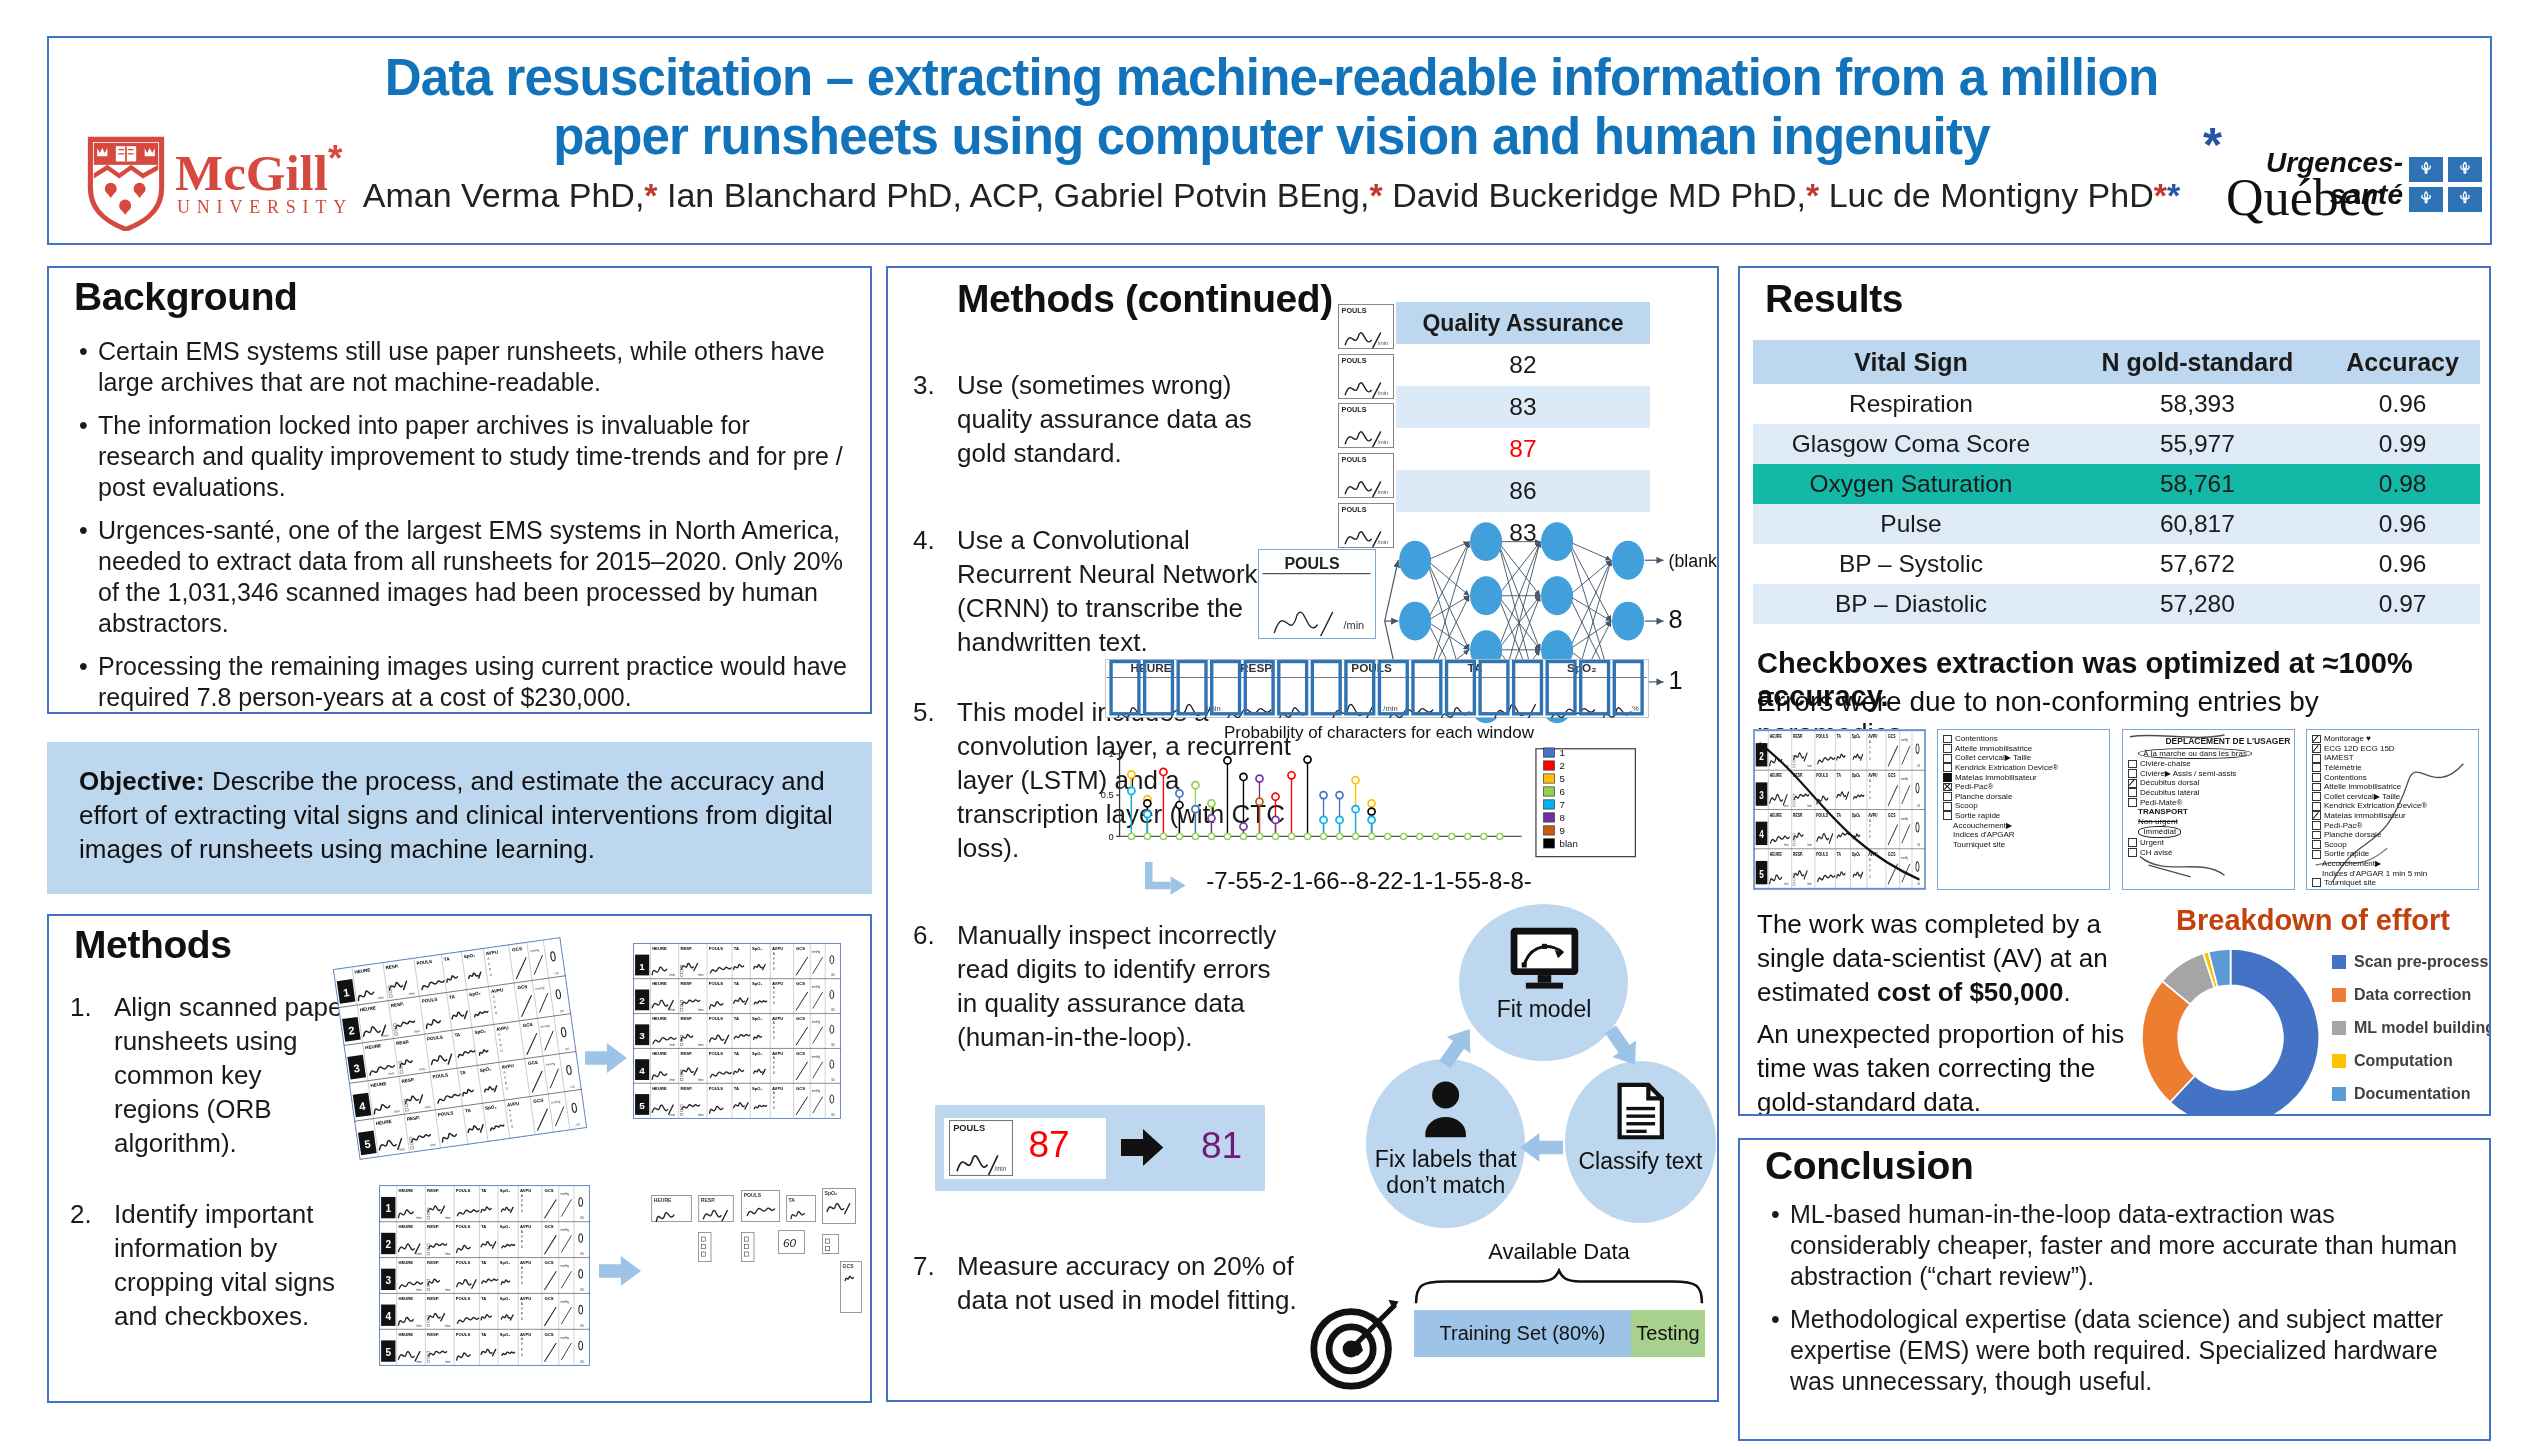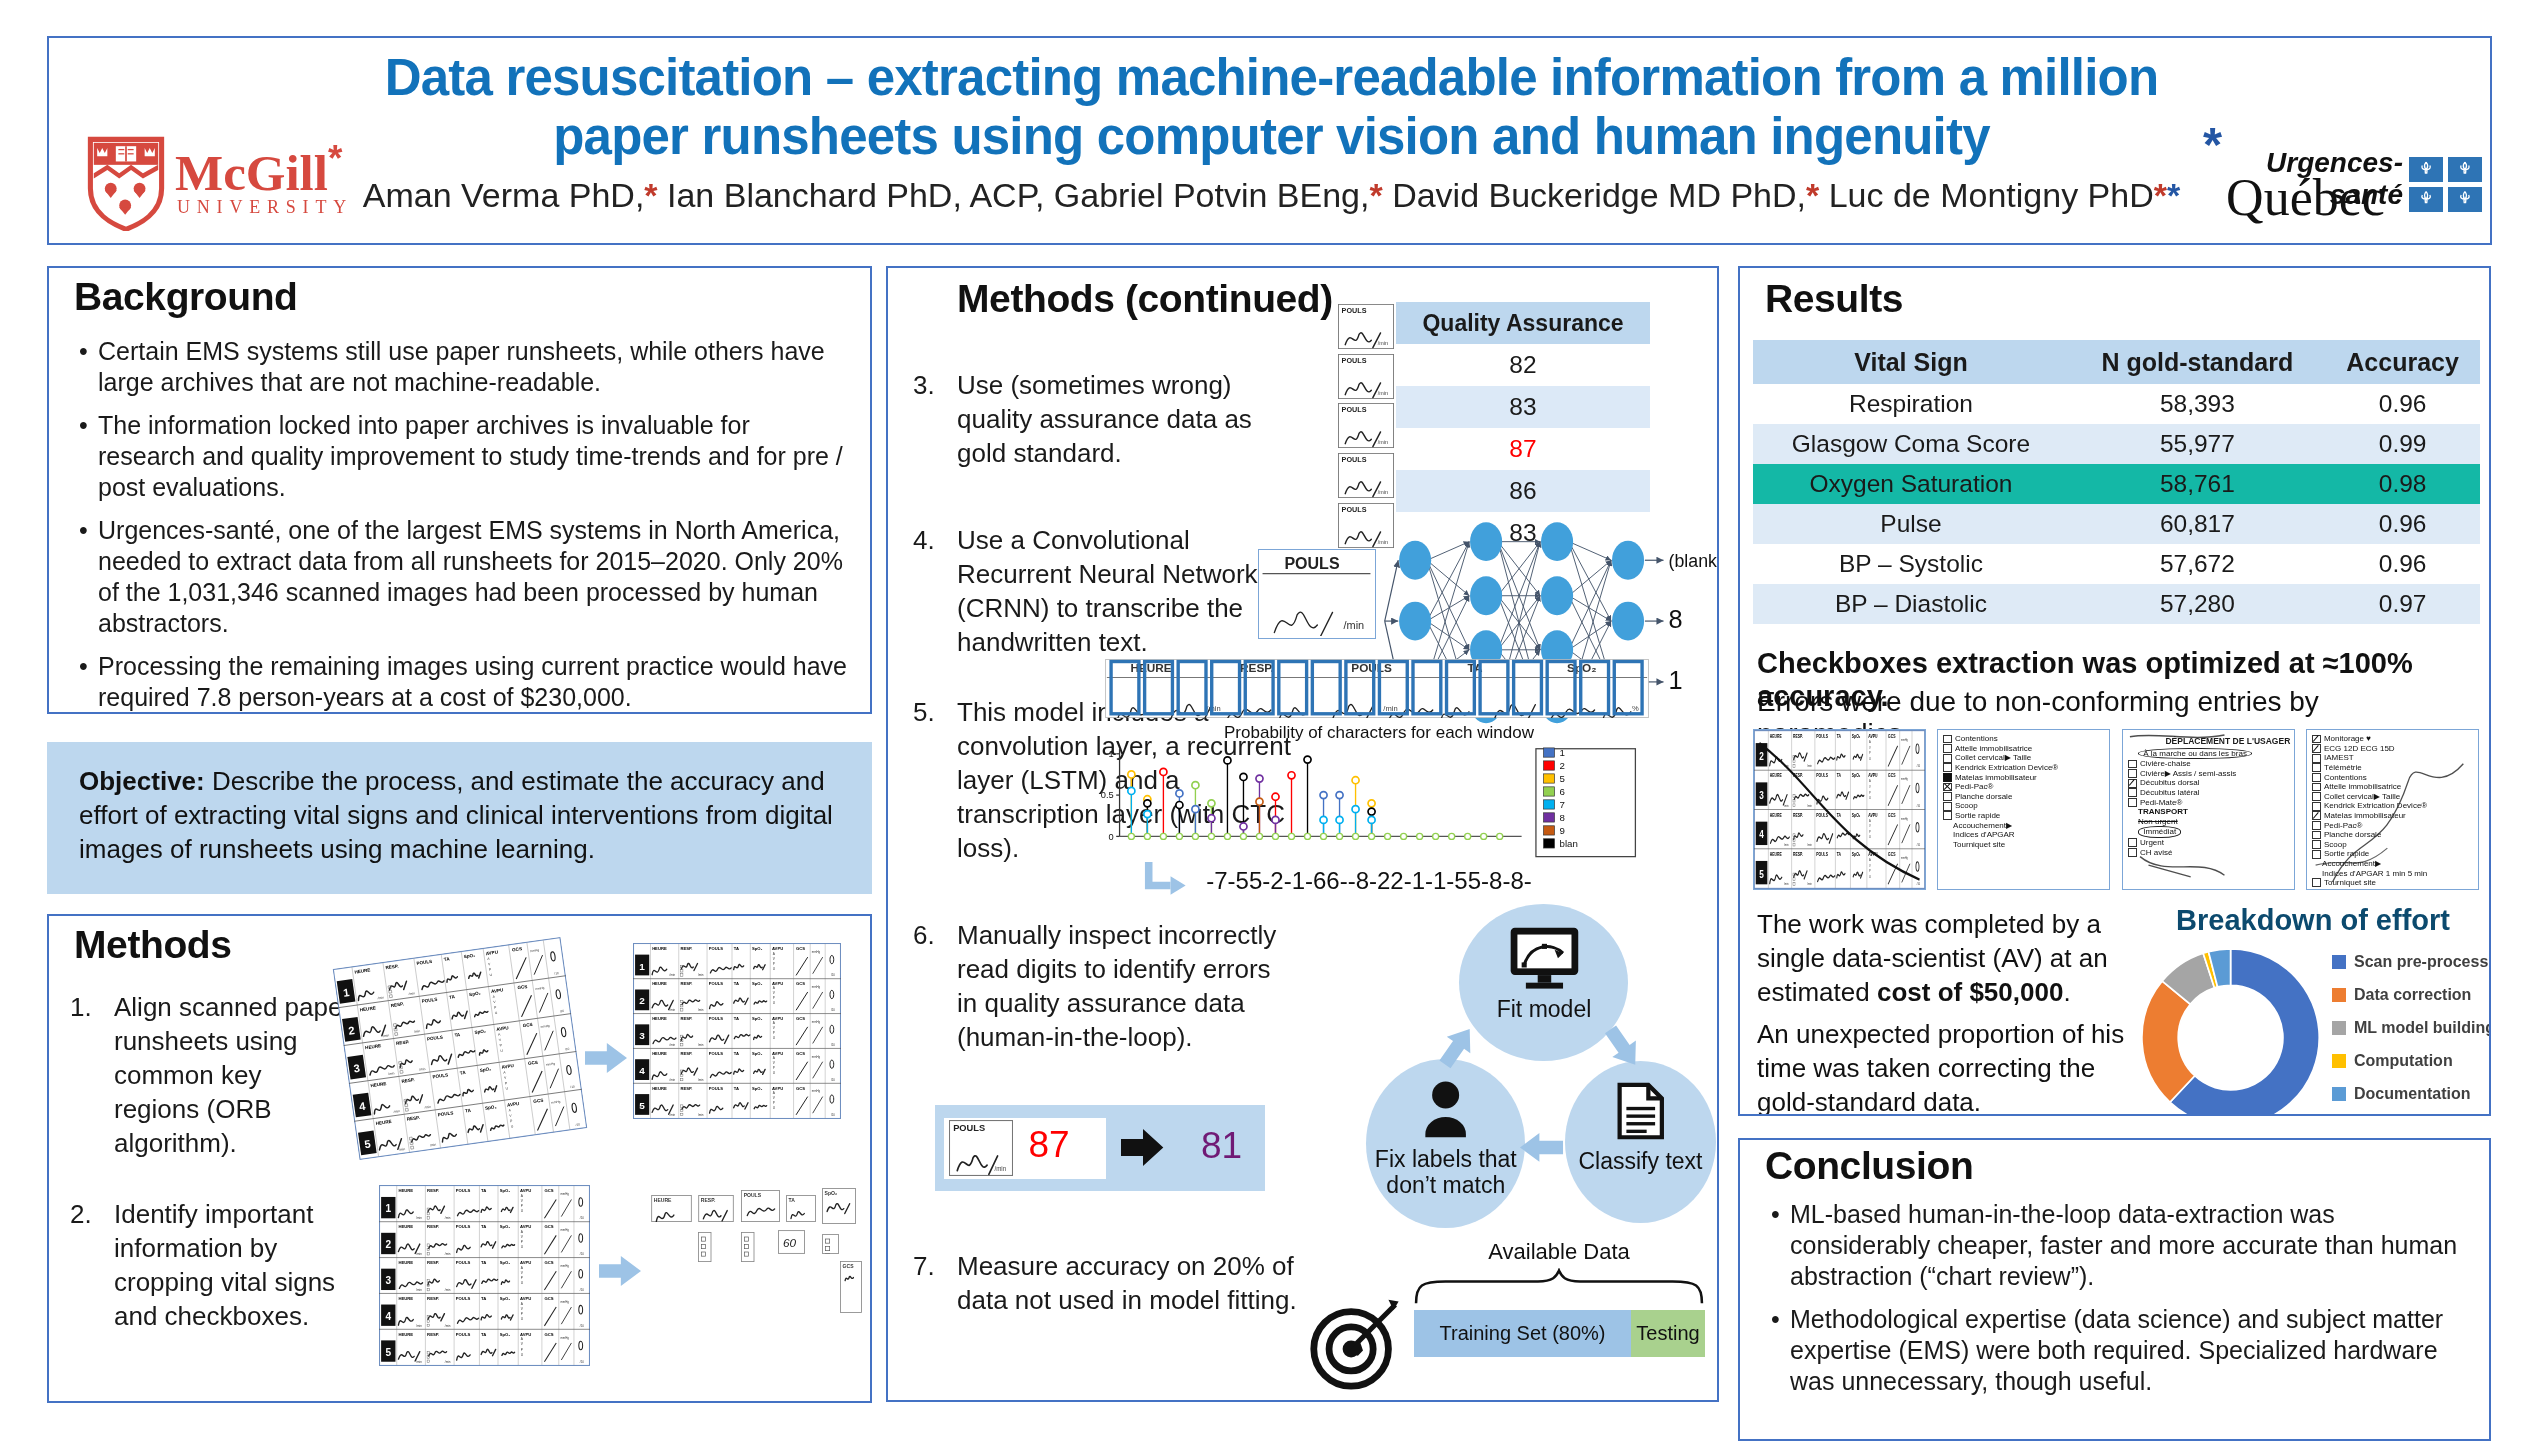--- a/index.html
+++ b/index.html
@@ -1550,21 +1550,21 @@
             <path d="M10 160 C50 150 60 170 95 140" fill="none" stroke="#222" stroke-width="1.4" opacity="0.7"></path>
           </svg>
         </div>
       </div>
 
     <div class="abs" style="left:17px;top:639px;width:376px;font-size:26px;line-height:34px;color:#111;">
       <span>The work was completed by a single data-scientist (AV) at an estimated </span><span style="font-weight:700;">cost of $50,000</span><span>.</span>
     </div>
     <div class="abs" style="left:17px;top:749px;width:376px;font-size:26px;line-height:34px;color:#111;">An unexpected proportion of his time was taken correcting the gold-standard data.</div>
 
-    <div class="abs" style="left:406px;top:636px;width:334px;text-align:center;font-size:29px;font-weight:700;color:#0c4a6e;">Breakdown of effort</div>
+    <div class="abs" style="left:406px;top:636px;width:334px;text-align:center;font-size:29px;font-weight:700;color:#c2410c;">Breakdown of effort</div>
     <div class="abs" id="donut" style="left:396px;top:675px;width:190px;height:190px;"><svg width="190" height="190" viewBox="0 0 225 225">
           <path d="M112 7 A105 105 0 1 1 40.12255387748769 188.5417058792482 L69.5580794324213 157.1960549001275 A62 62 0 1 0 112 50 Z" fill="#4472C4" stroke="#fff" stroke-width="2"></path>
           <path d="M40.12255387748769 188.5417058792482 A105 105 0 0 1 31.0961095085421 45.07048107638762 L64.22817894790104 72.47971263558127 A62 62 0 0 0 69.5580794324213 157.1960549001275 Z" fill="#ED7D31" stroke="#fff" stroke-width="2"></path>
           <path d="M31.0961095085421 45.07048107638762 A105 105 0 0 1 79.55321559063049 12.139065789008882 L92.84094634875325 53.03449598970048 A62 62 0 0 0 64.22817894790104 72.47971263558127 Z" fill="#A5A5A5" stroke="#fff" stroke-width="2"></path>
           <path d="M79.55321559063049 12.139065789008882 A105 105 0 0 1 85.8875618476902 10.298768081493748 L96.58122699577896 51.94784401002488 A62 62 0 0 0 92.84094634875325 53.03449598970048 Z" fill="#FFC000" stroke="#fff" stroke-width="2"></path>
           <path d="M85.8875618476902 10.298768081493748 A105 105 0 0 1 111.99999999999997 7 L111.99999999999999 50 A62 62 0 0 0 96.58122699577896 51.94784401002488 Z" fill="#5B9BD5" stroke="#fff" stroke-width="2"></path>
         </svg></div>
     <div class="abs" id="donut-legend" style="left:592px;top:685px;width:152px;">
         <div style="display: flex; align-items: center; margin-bottom: 15px;">
           <span style="width:13.5px;height:13.5px;background:#4472C4;margin-right:8.5px;flex:none;"></span>

